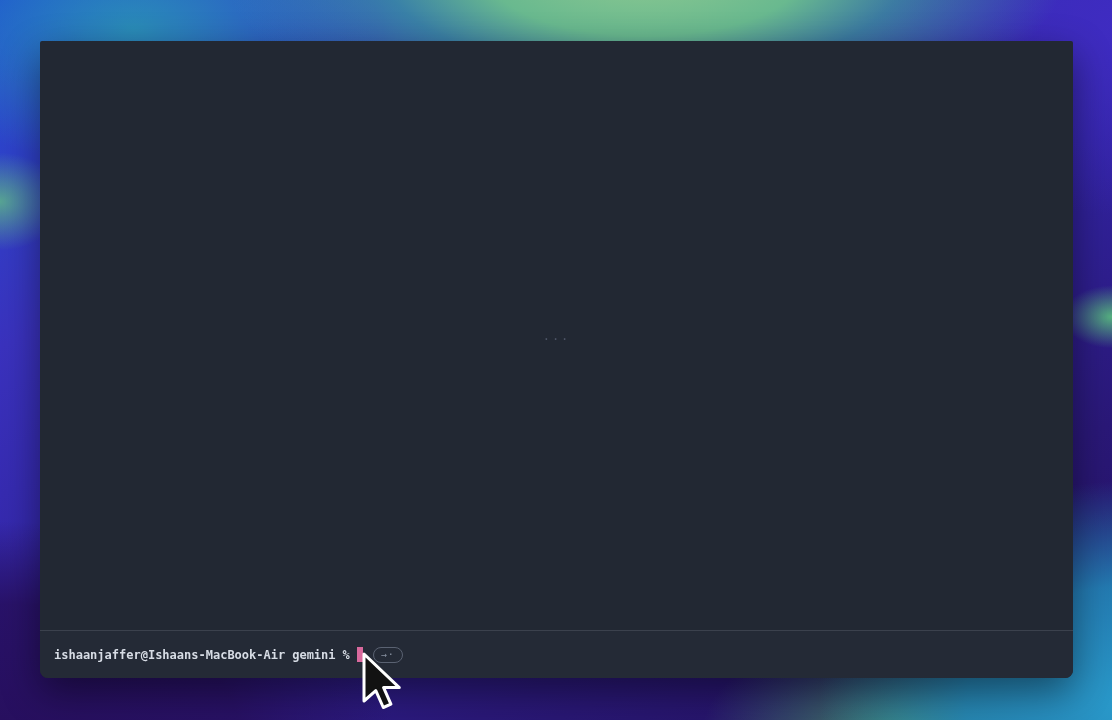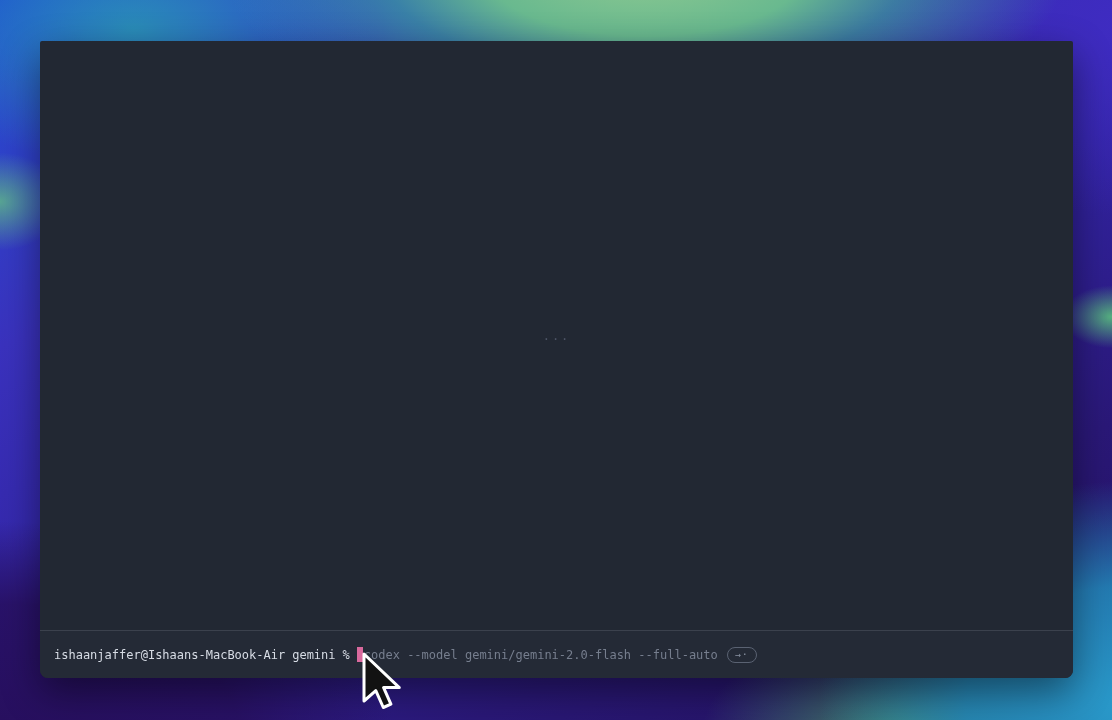--- a/index.html
+++ b/index.html
@@ -72,21 +72,21 @@
     display: flex;
     align-items: center;
     padding: 0 14px;
     font-size: 12px;
     white-space: pre;
     background: #242a36;
     border-radius: 0 0 8px 8px;
   }
   .prompt-strong {
     color: #d7dce5;
-    font-weight: 400;
+    font-weight: 700;
   }
   .sp { display: inline-block; width: 7px; }
   .caret {
     display: inline-block;
     width: 6px;
     height: 15px;
     margin-right: 1px;
     background: #d9699d;
     vertical-align: middle;
   }
@@ -122,19 +122,19 @@
 <body>
 
 <div class="wallpaper"></div>
 
 <div class="terminal">
   <div class="term-main">
     <span class="ellipsis">...</span>
   </div>
   <div class="term-divider"></div>
   <div class="term-prompt">
-    <span class="prompt-strong">ishaanjaffer@Ishaans-MacBook-Air</span><span class="sp"></span><span class="prompt-strong">gemini</span><span class="sp"></span><span class="prompt-strong">%</span><span class="sp"></span><span class="caret"></span><span class="suggestion">codex --model gemini/gemini-2.0-flash --full-auto</span><span class="hint-badge">→·</span>
+    <span class="prompt-strong">ishaanjaffer@Ishaans-MacBook-Air</span><span class="sp"></span><span class="prompt-strong">gemini</span><span class="sp"></span><span class="prompt-strong">%</span><span class="sp"></span><span class="caret"></span><span class="hint-badge">→·</span>
   </div>
 </div>
 
 <svg class="mouse-pointer" width="44" height="62" viewBox="0 0 44 62">
   <polygon points="3,2 3,49 14.8,38.7 22.3,55.5 29.9,52.2 22.6,35.6 38.3,35.6" fill="#121212" stroke="#ffffff" stroke-width="3" stroke-linejoin="round"></polygon>
 </svg>
 
 </body></html>

